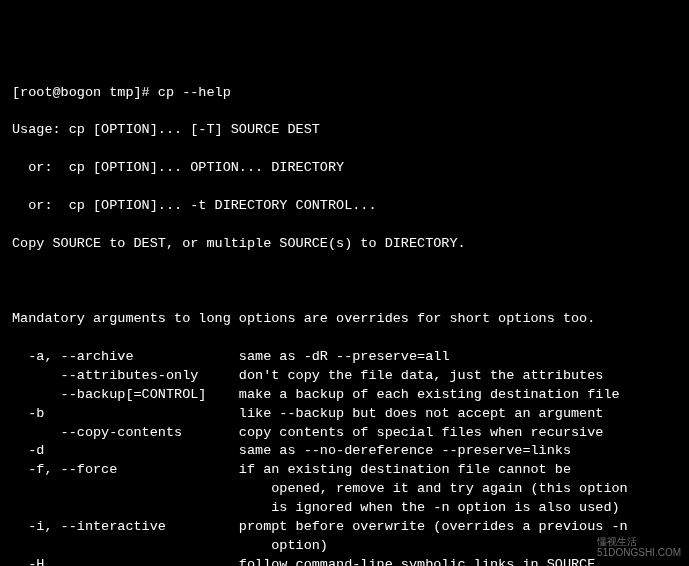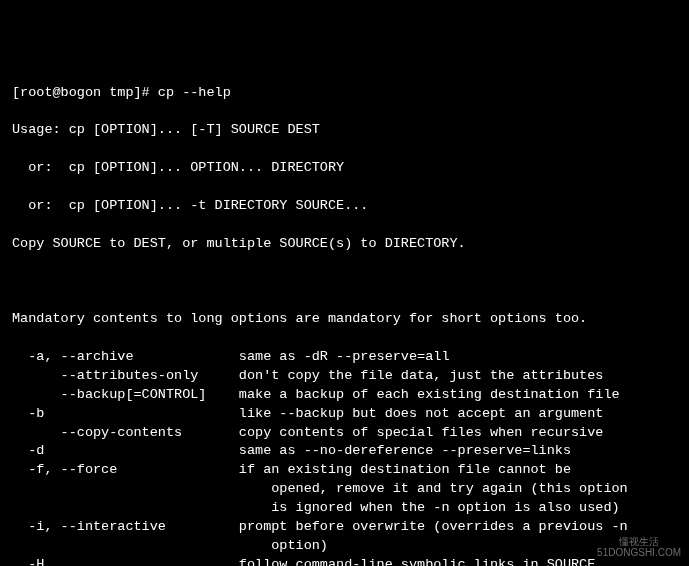--- a/index.html
+++ b/index.html
@@ -28,36 +28,35 @@
     }
     .watermark {
       position: absolute;
       right: 8px;
       bottom: 8px;
       color: #9a9a9a;
       font-size: 10px;
       opacity: 0.7;
       font-family: Arial, sans-serif;
       white-space: normal;
-      text-align: center;
       line-height: 1.1;
     }
   </style>
 </head>
 <body>
 
 
 
 <span class="line"><span>[root@bogon tmp]# cp --help</span></span>
 <span class="line">Usage: cp [OPTION]... [-T] SOURCE DEST</span>
 <span class="line">  or:  cp [OPTION]... OPTION... DIRECTORY</span>
-<span class="line">  or:  cp [OPTION]... -t DIRECTORY SOURCE...</span>
+<span class="line">  or:  cp [OPTION]... -t DIRECTORY CONTROL...</span>
 <span class="line">Copy SOURCE to DEST, or multiple SOURCE(s) to DIRECTORY.</span>
 <span class="line"> </span>
-<span class="line">Mandatory contents to long options are mandatory for short options too.</span>
+<span class="line">Mandatory arguments to long options are overrides for short options too.</span>
 <div id="options-container"><span class="opt-row"><span>  -a, --archive             </span><span>same as -dR --preserve=all</span></span><span class="opt-row"><span>      --attributes-only     </span><span>don't copy the file data, just the attributes</span></span><span class="opt-row"><span>      --backup[=CONTROL]    </span><span>make a backup of each existing destination file</span></span><span class="opt-row"><span>  -b                        </span><span>like --backup but does not accept an argument</span></span><span class="opt-row"><span>      --copy-contents       </span><span>copy contents of special files when recursive</span></span><span class="opt-row"><span>  -d                        </span><span>same as --no-dereference --preserve=links</span></span><span class="opt-row"><span>  -f, --force               </span><span>if an existing destination file cannot be</span></span><span class="opt-row"><span>                              </span><span>  opened, remove it and try again (this option</span></span><span class="opt-row"><span>                              </span><span>  is ignored when the -n option is also used)</span></span><span class="opt-row"><span>  -i, --interactive         </span><span>prompt before overwrite (overrides a previous -n</span></span><span class="opt-row"><span>                              </span><span>  option)</span></span><span class="opt-row"><span>  -H                        </span><span>follow command-line symbolic links in SOURCE</span></span></div>
 
 <div class="watermark">
   <div>懂视生活</div>
   <div>51DONGSHI.COM</div>
 </div>
 
 
 
 

